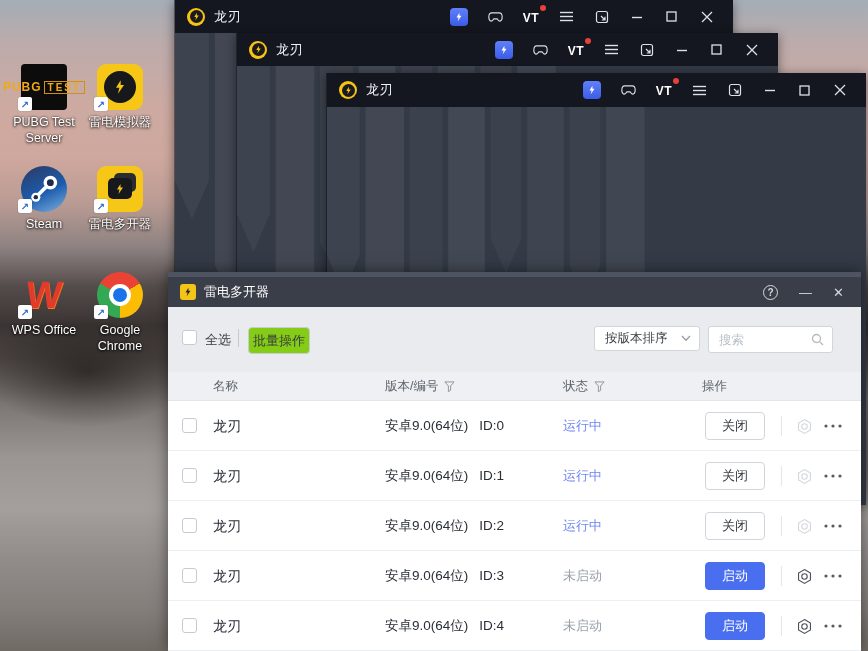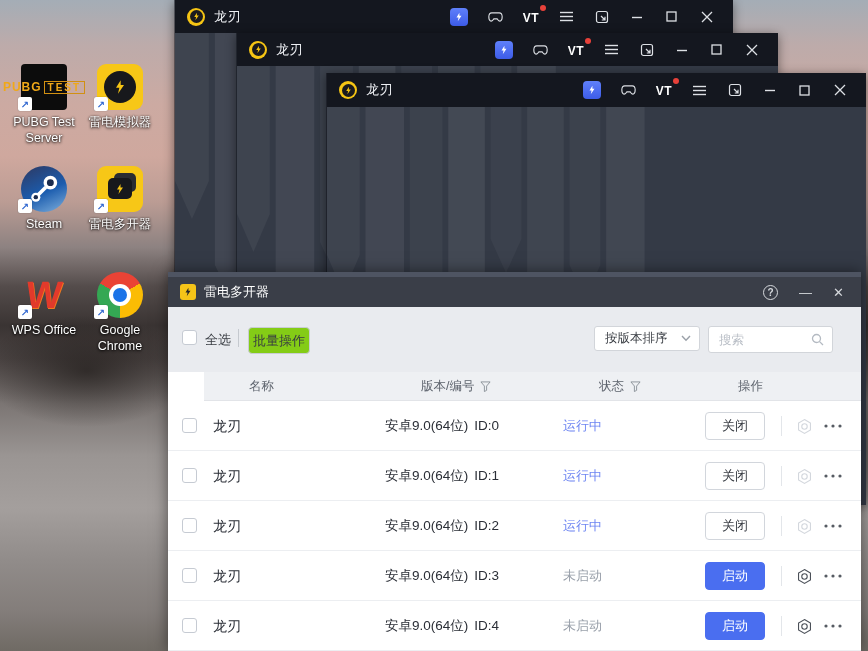--- a/index.html
+++ b/index.html
@@ -89,31 +89,31 @@
   .sort-dd { position:absolute; left:426px; top:19px; width:106px; height:25px; background:#fff; border:1px solid #d2d5da;
     border-radius:3px; display:flex; align-items:center; padding:0 8px 0 10px; cursor:pointer; }
   .sort-val { font-size:12.5px; color:#3a3e44; }
   .sort-dd svg { margin-left:auto; }
   .search-box { position:absolute; left:540px; top:19px; width:125px; height:27px; background:#fff; border:1px solid #d2d5da;
     border-radius:3px; display:flex; align-items:center; padding:0 8px 0 10px; }
   .search-box input { border:none; outline:none; flex:1; min-width:0; font-size:12.5px; color:#444;
     font-family:"Liberation Sans","DejaVu Sans",sans-serif; background:transparent; }
   .search-box input::placeholder { color:#b9bec6; }
 
-  .theader { position:relative; height:29px; background:#eef0f3; border-bottom:1px solid #e2e4e8;margin-left:36px; }
+  .theader { position:relative; height:29px; background:#eef0f3; border-bottom:1px solid #e2e4e8; }
   .theader .hc { position:absolute; top:0; line-height:28px; font-size:12.5px; color:#5d636d; display:flex; align-items:center; height:28px; gap:6px; }
   .h-name { left:45px; } .h-version { left:217px; } .h-status { left:395px; } .h-action { left:534px; }
   .funnel { cursor:pointer; display:flex; }
 
   .rows { position:absolute; left:0; right:0; top:94px; bottom:0; background:#fff; overflow:hidden; }
   .row { position:relative; height:50px; background:#fff; border-bottom:1px solid #eceef1; }
   .row .cbx { left:14px; top:17px; }
   .r-name { position:absolute; left:45px; top:0; line-height:50px; font-size:14px; color:#2a2e36; }
   .r-version { position:absolute; left:217px; top:0; line-height:50px; font-size:13.5px; color:#2a2e36; }
-  .r-version .iid { margin-left:6px; }
+  .r-version .iid { margin-left:11px; }
   .r-status { position:absolute; left:395px; top:0; line-height:50px; font-size:13px; }
   .row.running .r-status { color:#6e86f2; }
   .row.stopped .r-status { color:#9aa1ab; }
   .r-btn { position:absolute; left:537px; top:11px; width:60px; height:28px; border-radius:4px; font-size:13px;
     display:flex; align-items:center; justify-content:center; cursor:pointer;
     font-family:"Liberation Sans","DejaVu Sans",sans-serif; }
   .btn-close { background:#fff; border:1px solid #d2d6dc; color:#33373e; }
   .btn-start { background:#4a6ef0; border:1px solid #4a6ef0; color:#fff; }
   .r-div { position:absolute; left:613px; top:15px; width:1px; height:20px; background:#e3e6ea; }
   .gear { position:absolute; left:628px; top:17px; cursor:pointer; display:flex; }

